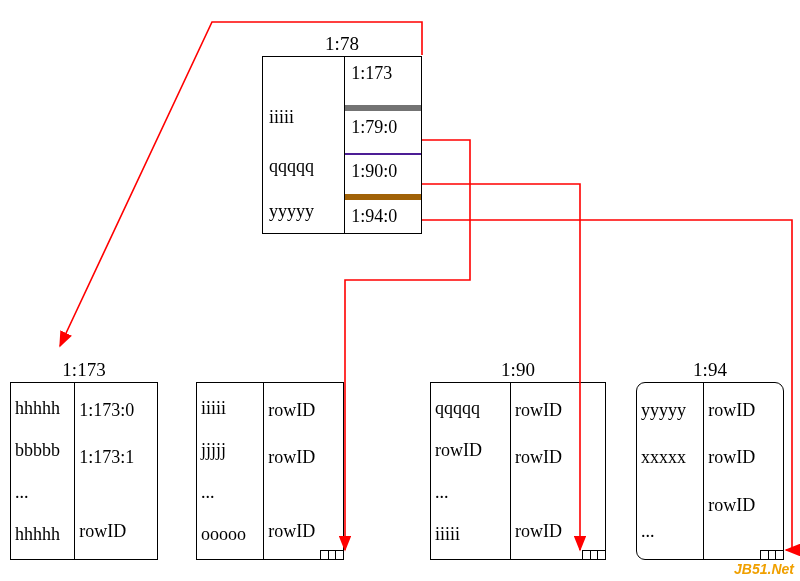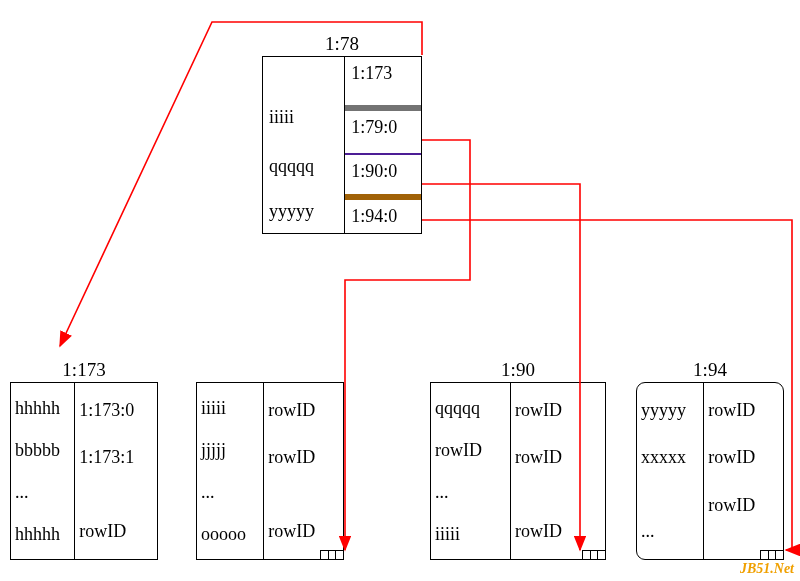--- a/index.html
+++ b/index.html
@@ -44,21 +44,21 @@
   svg.overlay {
     position: absolute;
     top: 0; left: 0;
     width: 800px; height: 581px;
     pointer-events: none;
   }
   .watermark {
     position: absolute;
     right: 6px;
     bottom: 4px;
-    font-family: Liberation Serif, serif;
+    font-family: Liberation Sans, sans-serif;
     font-size: 14px;
     font-style: italic;
     font-weight: bold;
     color: #f0a000;
   }
 </style>
 </head>
 <body>
 
 <div class="node" style="left:262px; top:56px; width:160px; height:178px;">

